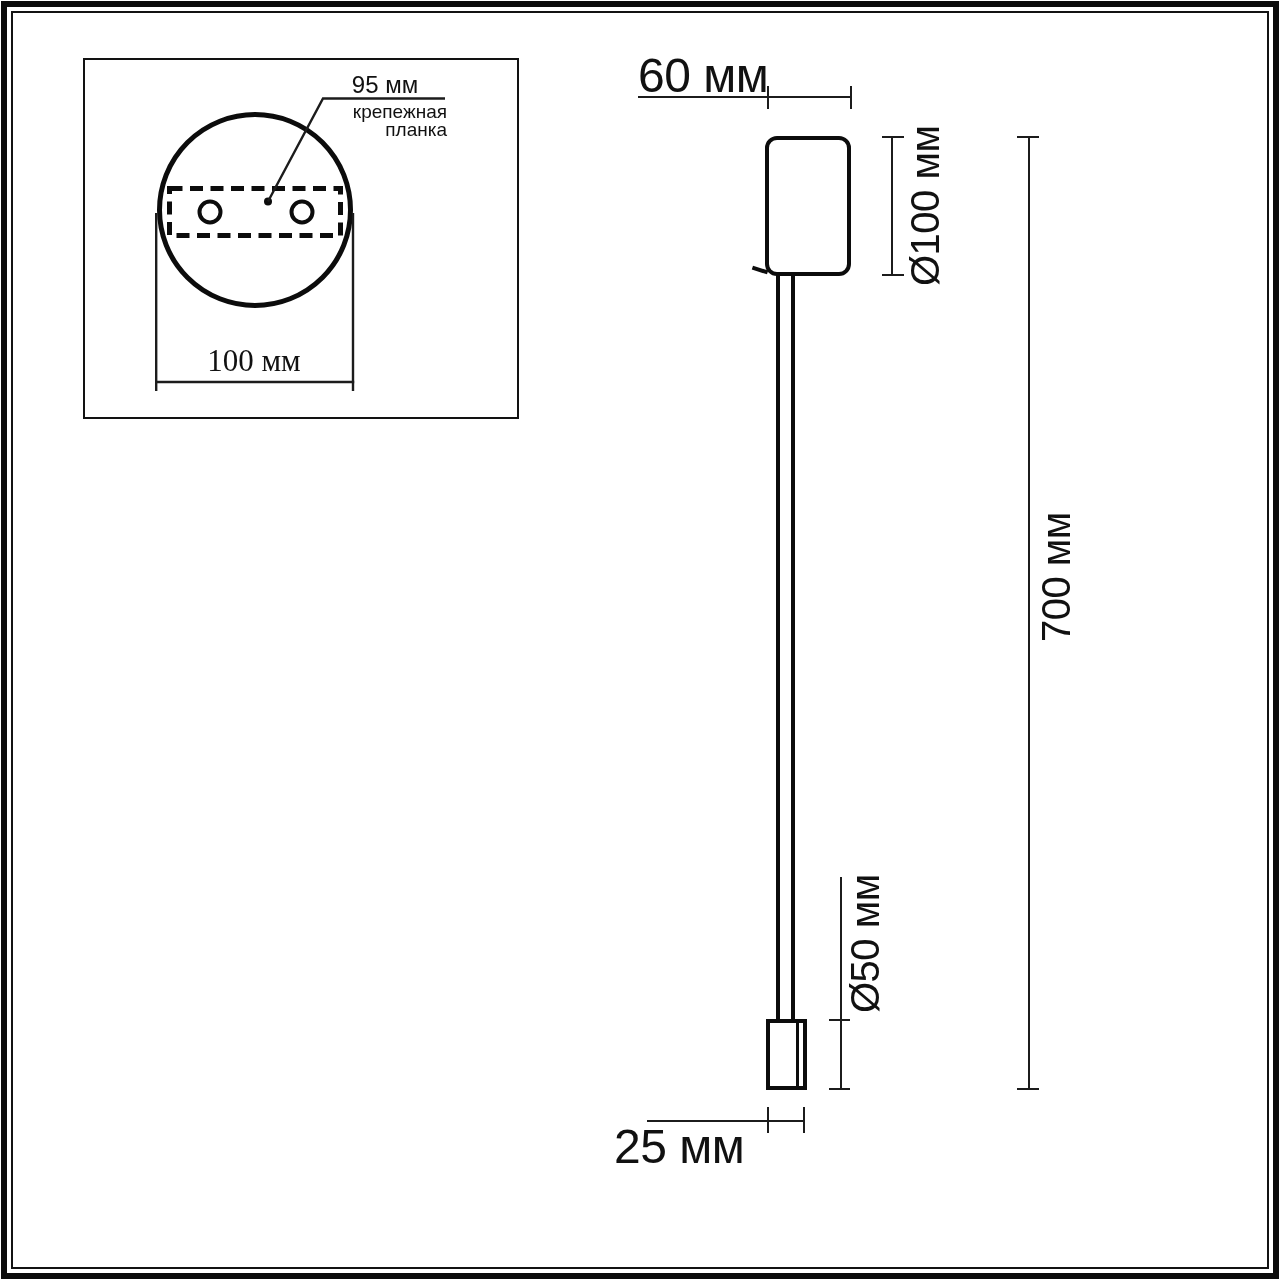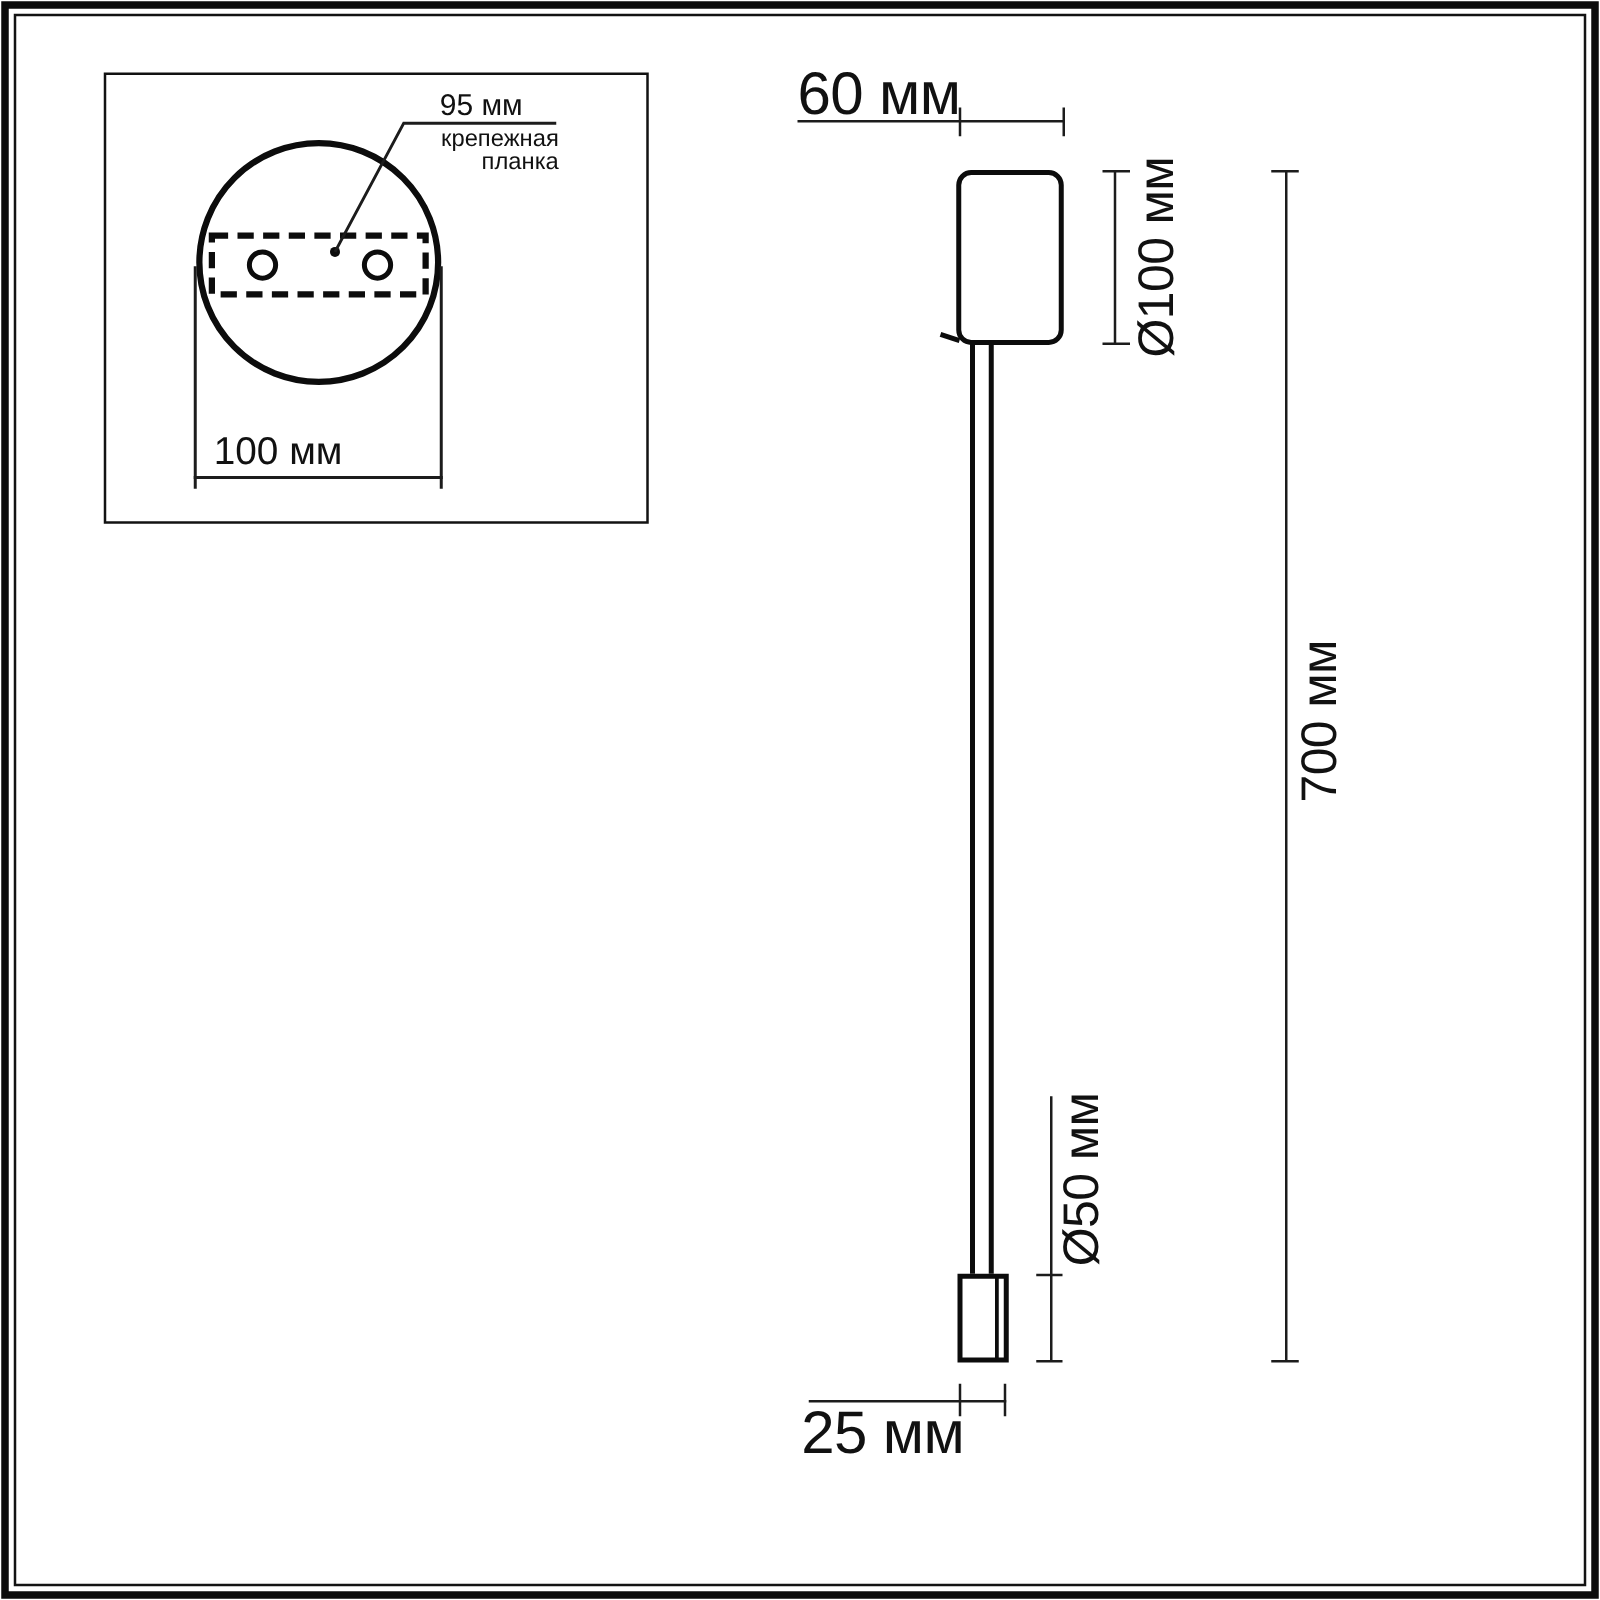--- a/index.html
+++ b/index.html
@@ -114,21 +114,23 @@
     line-height: 17.5px;
     color: #111111;
     text-align: right;
     white-space: nowrap;
   }
   .inset-label-100 {
     position: absolute;
     font-size: 31px;
     line-height: 1;
     color: #111111;
+    text-align: center;
     white-space: nowrap;
+    font-family: Liberation Serif, serif;
   }
 </style>
 </head>
 <body>
 
 <div class="canvas">
 
   <div class="frame-outer"></div>
   <div class="frame-inner"></div>
 
@@ -180,15 +182,15 @@
   <div class="dim-label-rot" style="left:1036px; top:642px;">700 мм</div>
 
   <div class="vline" style="left:839.5px; top:877px; width:2.4px; height:212px;"></div>
   <div class="tick-h" style="left:829px; top:1018.5px; width:21px; height:2.4px;"></div>
   <div class="tick-h" style="left:829px; top:1087.5px; width:21px; height:2.4px;"></div>
   <div class="dim-label-rot" style="left:845px; top:1013px;">Ø50 мм</div>
 
   <div class="hline" style="left:647px; top:1119.5px; width:158px; height:2.4px;"></div>
   <div class="tick-v" style="left:766.5px; top:1107px; width:2.4px; height:26px;"></div>
   <div class="tick-v" style="left:802.5px; top:1107px; width:2.4px; height:26px;"></div>
-  <div class="dim-label" style="left:641px; top:1123px; width:130px;">25 мм</div>
+  <div class="dim-label" style="left:614px; top:1123px; width:130px;">25 мм</div>
 
 </div>
 
 </body></html>

